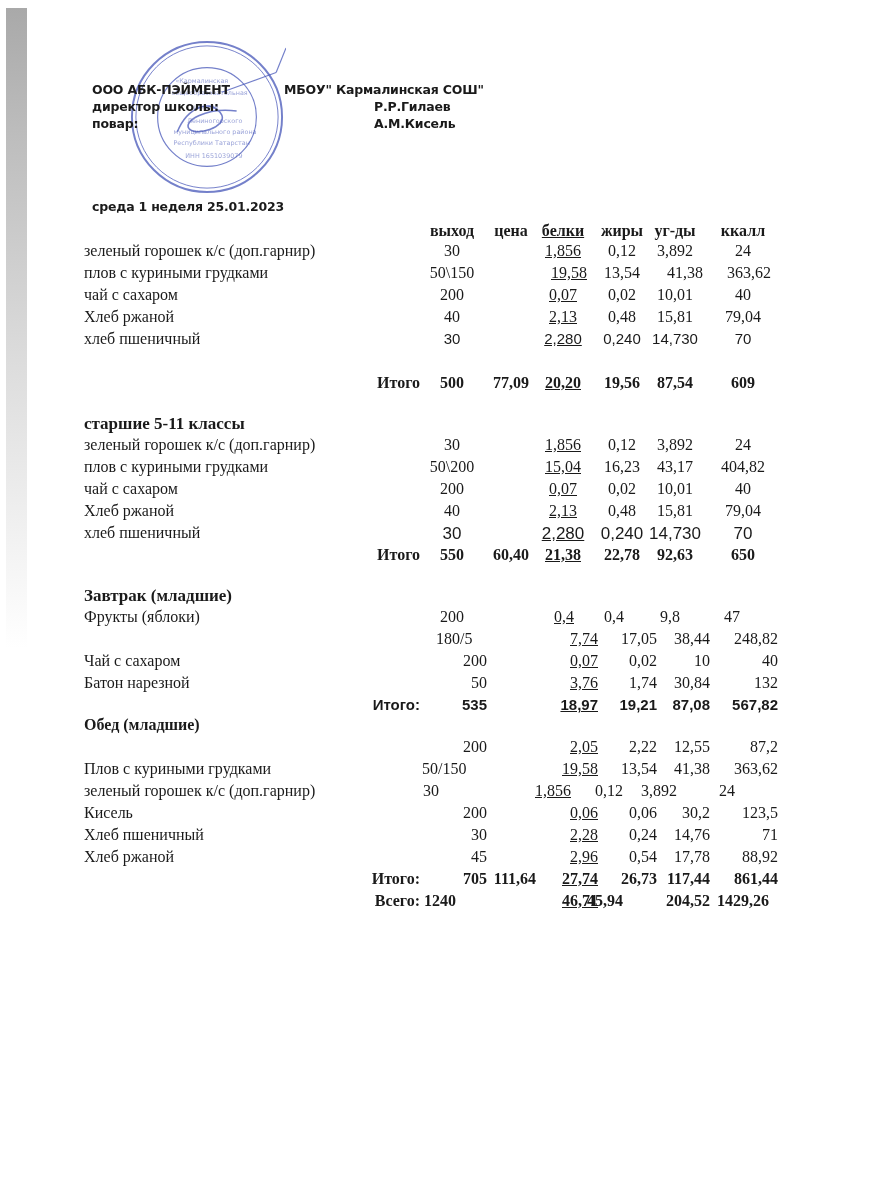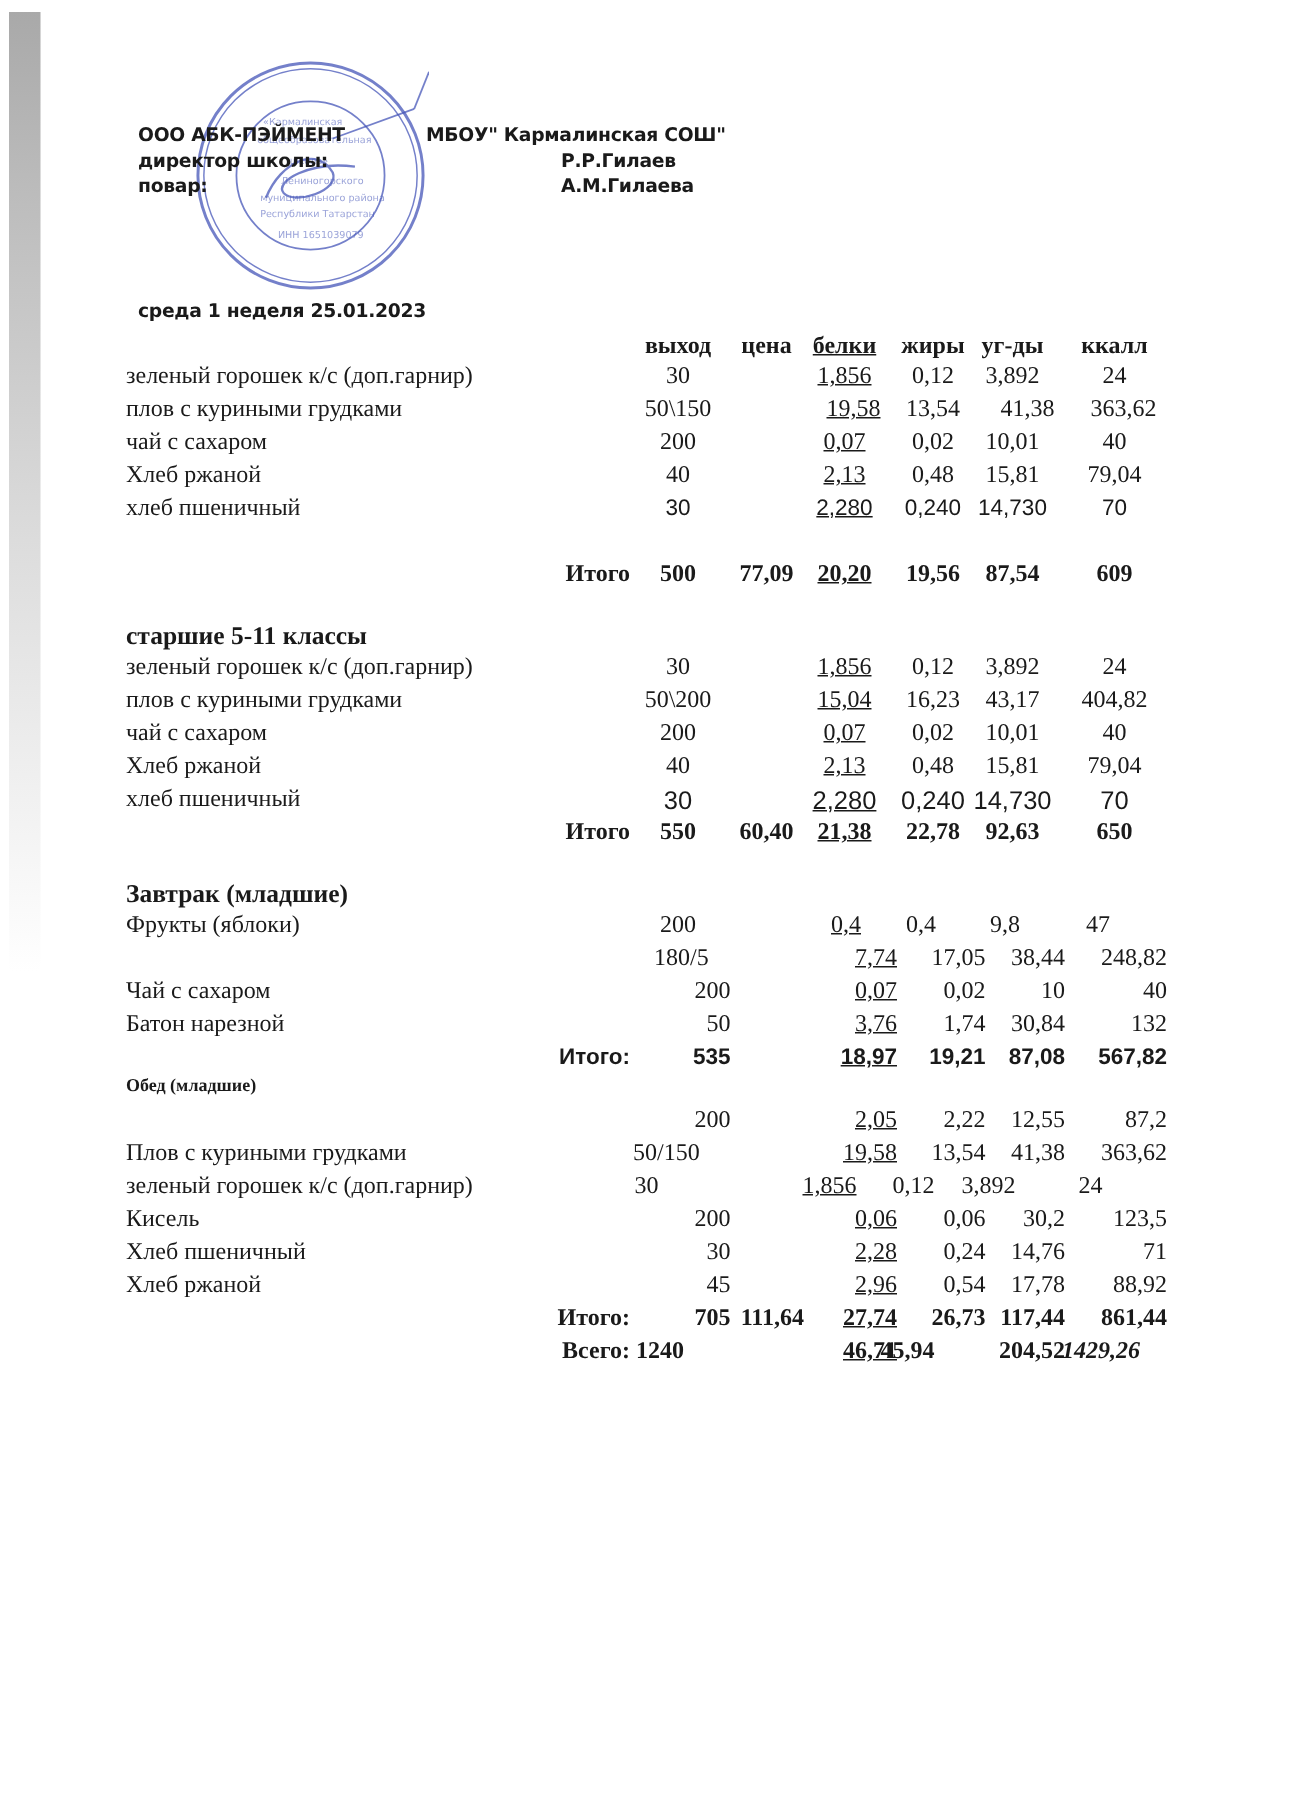--- a/index.html
+++ b/index.html
@@ -62,21 +62,21 @@
     <text x="46" y="108">Республики Татарстан</text>
     <text x="58" y="122">ИНН 1651039079</text>
   </g>
 </svg>
 
 <div class="hdr" style="left:92px; top:82px;">ООО АБК-ПЭЙМЕНТ</div>
 <div class="hdr" style="left:284px; top:82px;">МБОУ" Кармалинская СОШ"</div>
 <div class="hdr" style="left:92px; top:99px;">директор школы:</div>
 <div class="hdr" style="left:374px; top:99px;">Р.Р.Гилаев</div>
 <div class="hdr" style="left:92px; top:116px;">повар:</div>
-<div class="hdr" style="left:374px; top:116px;">А.М.Гилаева</div>
+<div class="hdr" style="left:374px; top:116px;">А.М.Кисель</div>
 <div class="hdr" style="left:92px; top:199px;">среда 1 неделя 25.01.2023</div>
 
 <div class="sheet">
 
   <div class="row bold" style="top:0px;">
     <span class="cell c-out">выход</span>
     <span class="cell c-price">цена</span>
     <span class="cell c-prot">белки</span>
     <span class="cell c-fat">жиры</span>
     <span class="cell c-carb">уг-ды</span>
@@ -224,21 +224,21 @@
   <div class="row r-align sansb" style="top:474px;">
     <span class="total-label">Итого:</span>
     <span class="cell c-out">535</span>
     <span class="cell c-prot">18,97</span>
     <span class="cell c-fat">19,21</span>
     <span class="cell c-carb">87,08</span>
     <span class="cell c-kcal">567,82</span>
   </div>
 
   <div class="row" style="top:494px;">
-    <span class="name section-title" style="font-size:12px;">Обед (младшие)</span>
+    <span class="name section-title" style="font-size:16px;">Обед (младшие)</span>
   </div>
   <div class="row r-align" style="top:516px;">
     <span class="cell c-out">200</span>
     <span class="cell c-prot">2,05</span>
     <span class="cell c-fat">2,22</span>
     <span class="cell c-carb">12,55</span>
     <span class="cell c-kcal">87,2</span>
   </div>
   <div class="row r-align" style="top:538px;">
     <span class="name">Плов с куриными грудками</span>
@@ -288,15 +288,15 @@
     <span class="cell c-fat">26,73</span>
     <span class="cell c-carb">117,44</span>
     <span class="cell c-kcal">861,44</span>
   </div>
   <div class="row bold" style="top:670px;">
     <span class="total-label">Всего:</span>
     <span class="cell c-out" style="text-align:left; left:340px;">1240</span>
     <span class="cell c-prot" style="text-align:right;">46,71</span>
     <span class="cell c-fat" style="text-align:left;">45,94</span>
     <span class="cell c-carb" style="text-align:right;">204,52</span>
-    <span class="cell c-kcal" style="text-align:left;font-style:italic;">1429,26</span>
+    <span class="cell c-kcal" style="text-align:center;">1429,26</span>
   </div>
 </div>
 
 </body></html>

